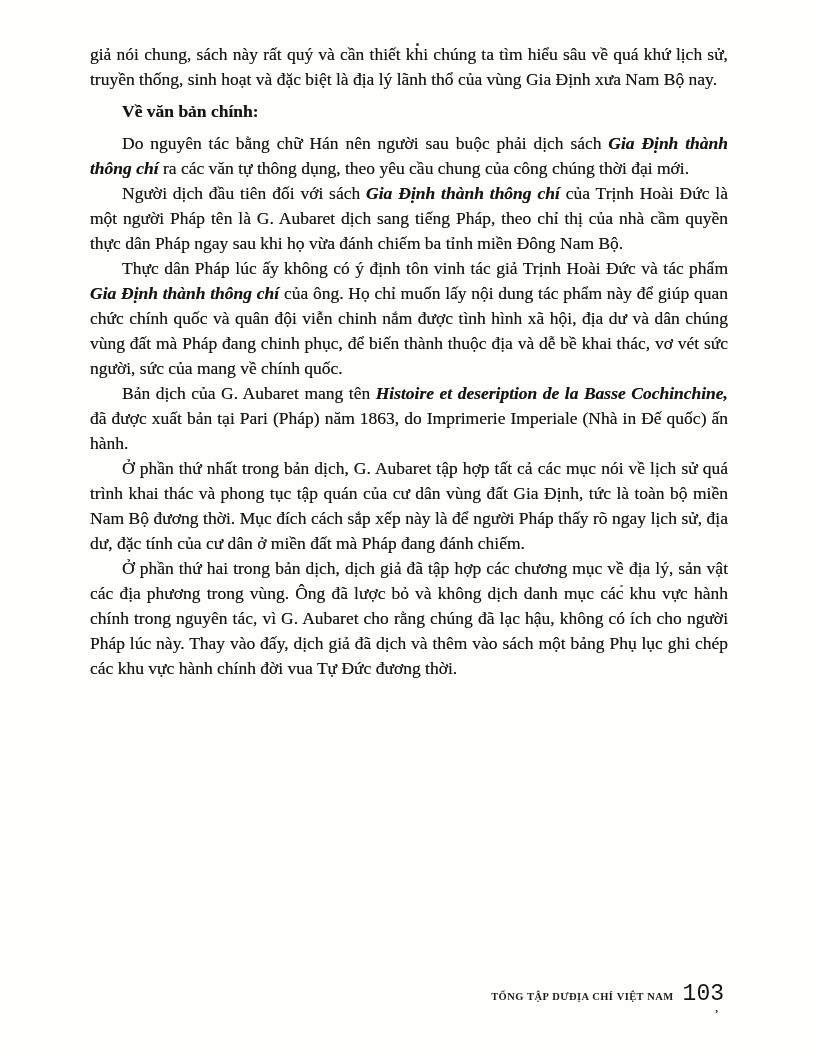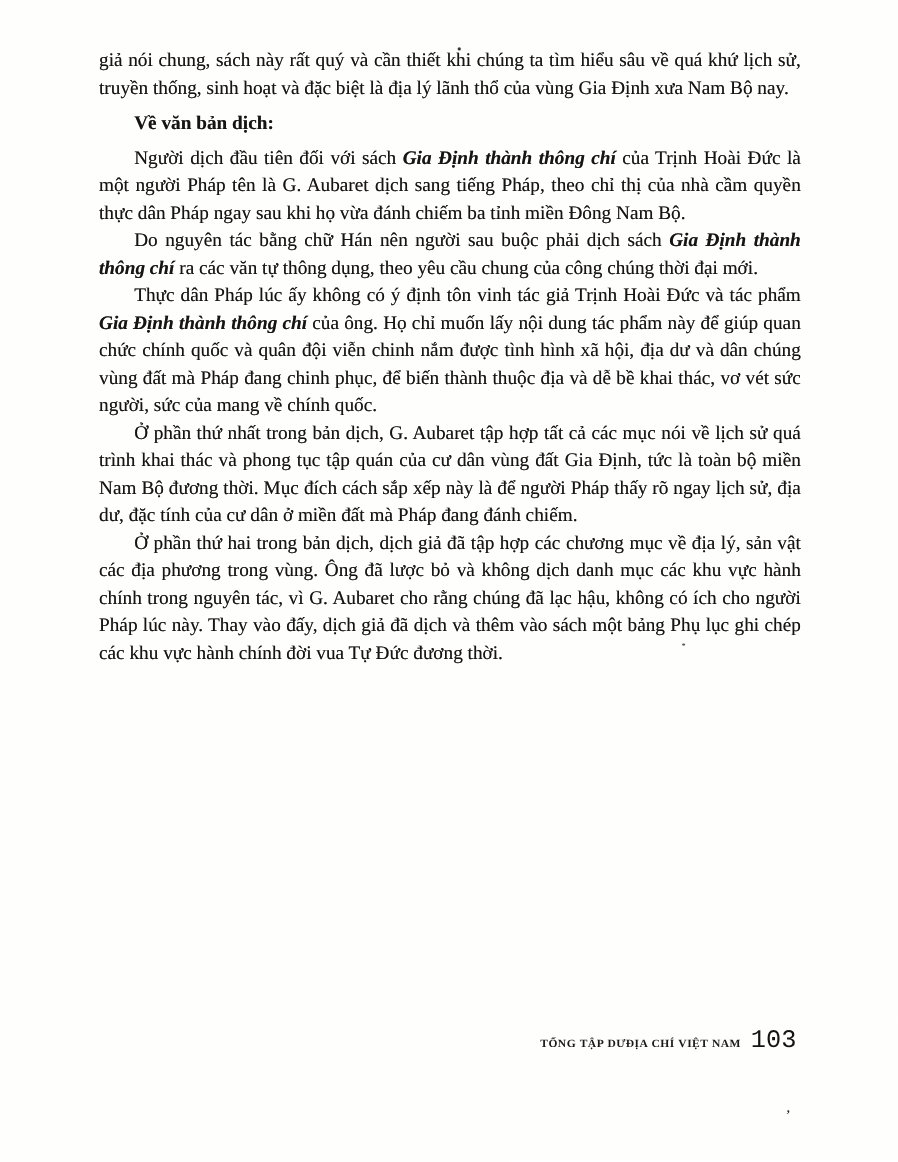--- a/index.html
+++ b/index.html
@@ -33,21 +33,21 @@
   p.para.indent { text-indent: 32px; }
   p.para.heading {
     margin: 7px 0;
     text-align: left;
   }
   .run-n { font-style: normal; font-weight: normal; }
   .run-b { font-weight: bold; }
   .run-bi { font-weight: bold; font-style: italic; }
   .footer {
     position: absolute;
-    top: 933px;
+    top: 981px;
     right: 92px;
     display: flex;
     align-items: baseline;
     gap: 9px;
   }
   .footer-title {
     font-family: "Liberation Serif", serif;
     font-size: 10.5px;
     font-weight: bold;
     letter-spacing: 0.4px;
@@ -77,24 +77,25 @@
   .speck-1 { left: 416px; top: 43px; width: 3px; height: 3px; }
   .speck-2 { left: 620px; top: 585px; width: 3px; height: 2px; opacity: 0.8; }
 </style>
 </head>
 <body>
 
 <div class="page">
 
   <div class="content">
       <p class="para body"><span class="run-n">giả nói chung, sách này rất quý và cần thiết khi chúng ta tìm hiểu sâu về quá khứ lịch sử, truyền thống, sinh hoạt và đặc biệt là địa lý lãnh thổ của vùng Gia Định xưa Nam Bộ nay.</span></p>
-      <p class="para heading indent"><span class="run-b">Về văn bản dịch:</span></p>
+      <p class="para heading indent"><span class="run-b">Về văn bản chính:</span></p>
+      <p class="para body indent"><span class="run-n">Do nguyên tác bằng chữ Hán nên người sau buộc phải dịch sách </span><span class="run-bi">Gia Định thành thông chí</span><span class="run-n"> ra các văn tự thông dụng, theo yêu cầu chung của công chúng thời đại mới.</span></p>
       <p class="para body indent"><span class="run-n">Người dịch đầu tiên đối với sách </span><span class="run-bi">Gia Định thành thông chí</span><span class="run-n"> của Trịnh Hoài Đức là một người Pháp tên là G. Aubaret dịch sang tiếng Pháp, theo chỉ thị của nhà cầm quyền thực dân Pháp ngay sau khi họ vừa đánh chiếm ba tỉnh miền Đông Nam Bộ.</span></p>
-      <p class="para body indent"><span class="run-n">Do nguyên tác bằng chữ Hán nên người sau buộc phải dịch sách </span><span class="run-bi">Gia Định thành thông chí</span><span class="run-n"> ra các văn tự thông dụng, theo yêu cầu chung của công chúng thời đại mới.</span></p>
       <p class="para body indent"><span class="run-n">Thực dân Pháp lúc ấy không có ý định tôn vinh tác giả Trịnh Hoài Đức và tác phẩm </span><span class="run-bi">Gia Định thành thông chí</span><span class="run-n"> của ông. Họ chỉ muốn lấy nội dung tác phẩm này để giúp quan chức chính quốc và quân đội viễn chinh nắm được tình hình xã hội, địa dư và dân chúng vùng đất mà Pháp đang chinh phục, để biến thành thuộc địa và dễ bề khai thác, vơ vét sức người, sức của mang về chính quốc.</span></p>
+      <p class="para body indent"><span class="run-n">Bản dịch của G. Aubaret mang tên </span><span class="run-bi">Histoire et deseription de la Basse Cochinchine,</span><span class="run-n"> đã được xuất bản tại Pari (Pháp) năm 1863, do Imprimerie Imperiale (Nhà in Đế quốc) ấn hành.</span></p>
       <p class="para body indent"><span class="run-n">Ở phần thứ nhất trong bản dịch, G. Aubaret tập hợp tất cả các mục nói về lịch sử quá trình khai thác và phong tục tập quán của cư dân vùng đất Gia Định, tức là toàn bộ miền Nam Bộ đương thời. Mục đích cách sắp xếp này là để người Pháp thấy rõ ngay lịch sử, địa dư, đặc tính của cư dân ở miền đất mà Pháp đang đánh chiếm.</span></p>
       <p class="para body indent"><span class="run-n">Ở phần thứ hai trong bản dịch, dịch giả đã tập hợp các chương mục về địa lý, sản vật các địa phương trong vùng. Ông đã lược bỏ và không dịch danh mục các khu vực hành chính trong nguyên tác, vì G. Aubaret cho rằng chúng đã lạc hậu, không có ích cho người Pháp lúc này. Thay vào đấy, dịch giả đã dịch và thêm vào sách một bảng Phụ lục ghi chép các khu vực hành chính đời vua Tự Đức đương thời.</span></p>
     </div>
 
   <div class="footer">
     <span class="footer-title">TỔNG TẬP DƯĐỊA CHÍ VIỆT NAM</span>
     <span class="page-num">103</span>
   </div>
   <span class="footer-mark">,</span>
 

